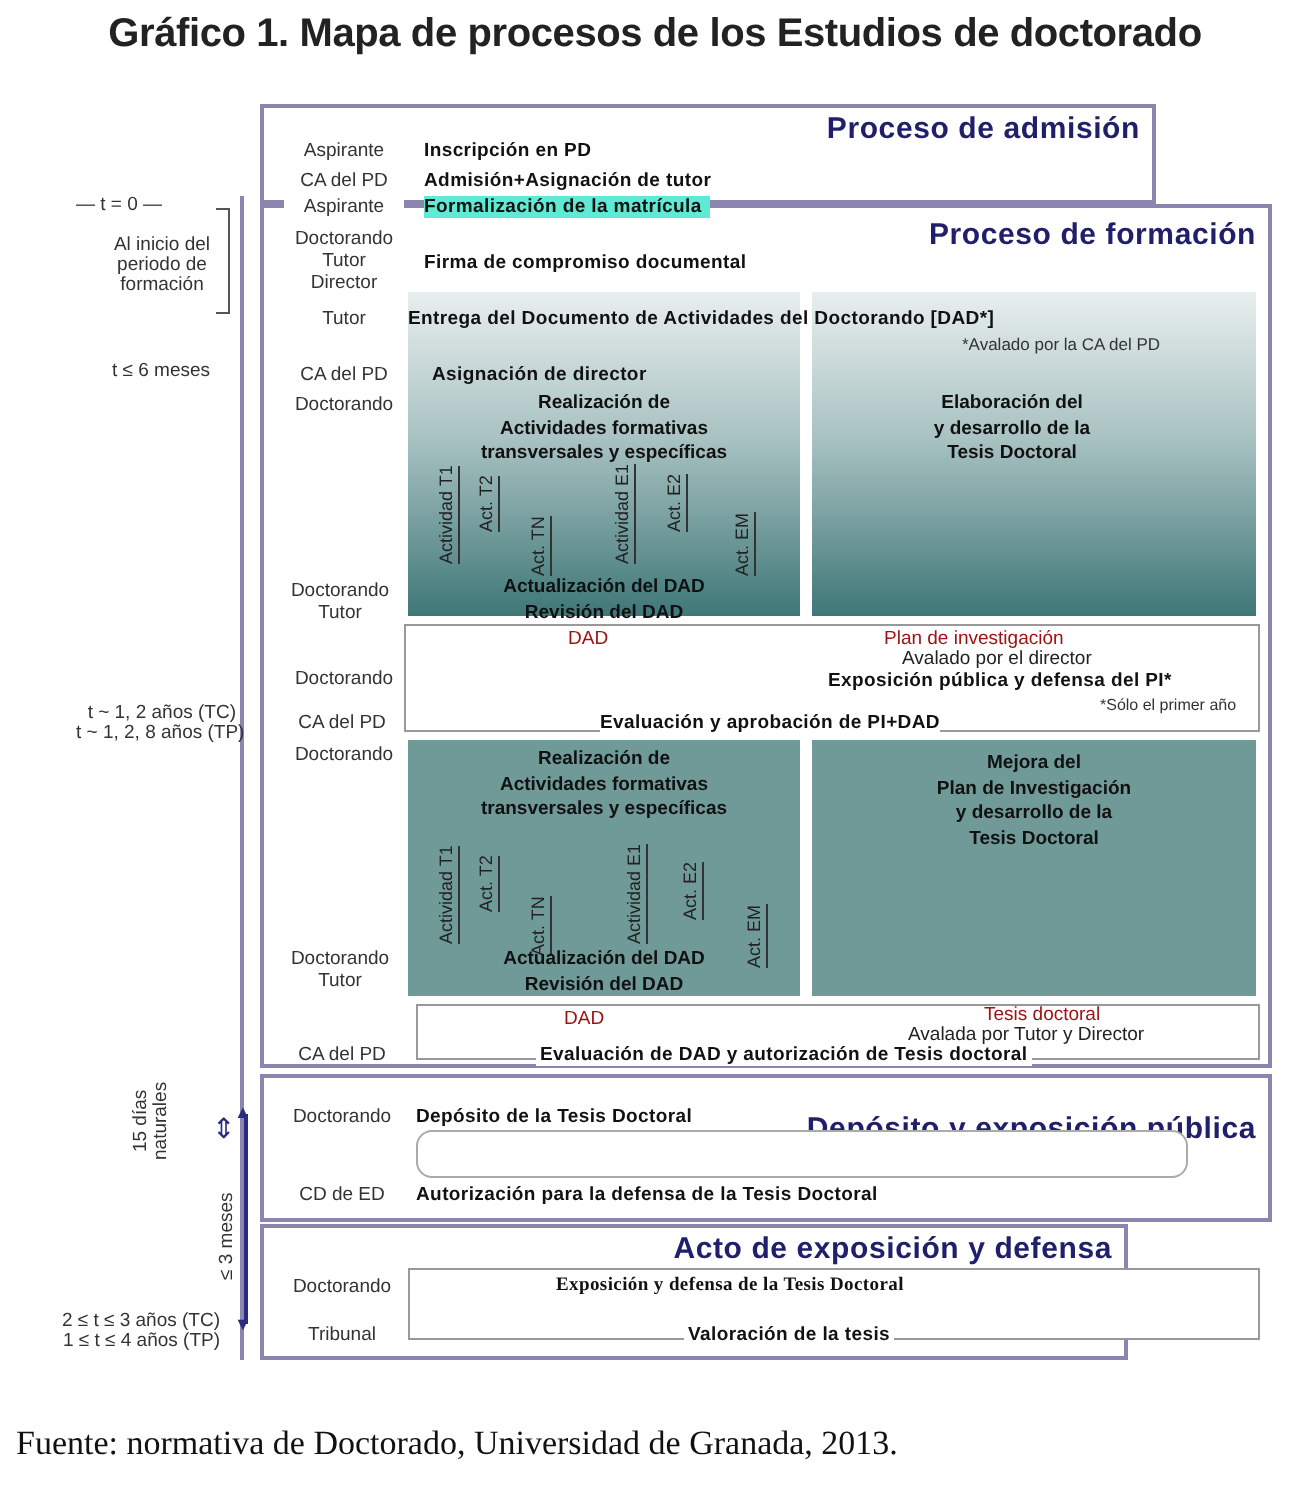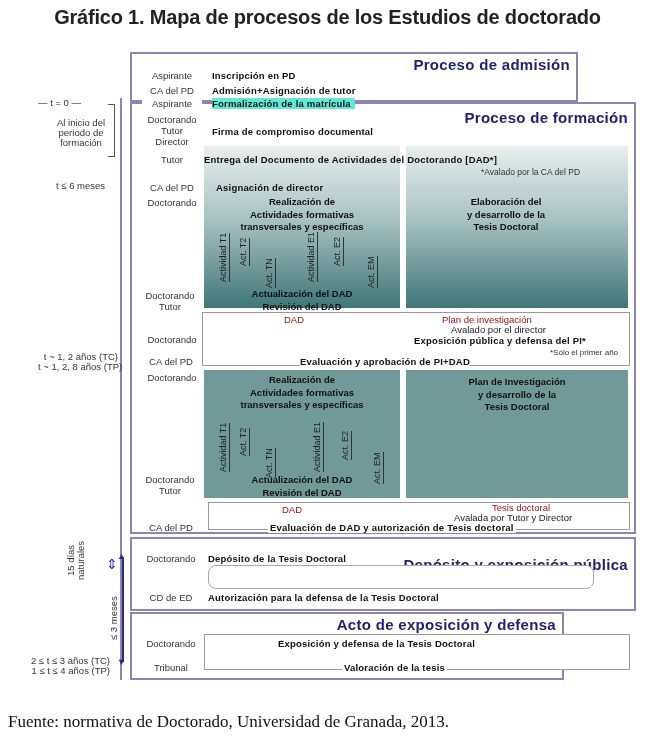--- a/index.html
+++ b/index.html
@@ -149,20 +149,21 @@
   <div class="rot" style="left:240px;top:380px;">Act. EM</div>
   <div class="role" style="left:4px;top:370px;width:68px;">
     <div>Doctorando</div>
     <div>Tutor</div>
   </div>
   <div class="box-text" style="left:72px;width:196px;top:370px;">
     <div>Actualización del DAD</div>
     <div>Revisión del DAD</div>
   </div>
   <div class="box-text" style="left:274px;width:222px;top:272px;">
+    <div>Mejora del</div>
     <div>Plan de Investigación</div>
     <div>y desarrollo de la</div>
     <div>Tesis Doctoral</div>
   </div>
 
   <div class="white-box" style="left:76px;top:398px;width:420px;height:26px;"></div>
   <div class="abs red" style="left:150px;top:400px;">DAD</div>
   <div class="abs red" style="left:360px;top:398px;">Tesis doctoral</div>
   <div class="abs" style="left:322px;top:408px;font-size:9.5px;color:#222;">Avalada por Tutor y Director</div>
   <div class="role" style="left:6px;top:418px;width:66px;">CA del PD</div>
@@ -175,18 +176,18 @@
   <div class="act" style="left:76px;top:14px;">Depósito de la Tesis Doctoral</div>
   <div class="rounded" style="left:76px;top:26px;width:384px;height:22px;"></div>
   <div class="role" style="left:6px;top:53px;width:66px;">CD de ED</div>
   <div class="act" style="left:76px;top:53px;">Autorización para la defensa de la Tesis Doctoral</div>
 </div>
 
 <div class="section" style="left:130px;top:612px;width:434px;height:68px;">
   <div class="sec-title" style="top:2px;">Acto de exposición y defensa</div>
   <div class="white-box" style="left:72px;top:20px;width:424px;height:34px;"></div>
   <div class="role" style="left:6px;top:24px;width:66px;">Doctorando</div>
-  <div class="act" style="left:146px;top:24px;">Exposición y defensa de la Tesis Doctoral</div>
+  <div class="act" style="left:146px;top:24px;font-family:Liberation Serif, serif;">Exposición y defensa de la Tesis Doctoral</div>
   <div class="role" style="left:6px;top:48px;width:66px;">Tribunal</div>
   <div class="act" style="left:210px;top:48px;background:#fff;padding:0 2px;">Valoración de la tesis</div>
 </div>
 
 <div class="abs source">Fuente: normativa de Doctorado, Universidad de Granada, 2013.</div>
 
 </body></html>

